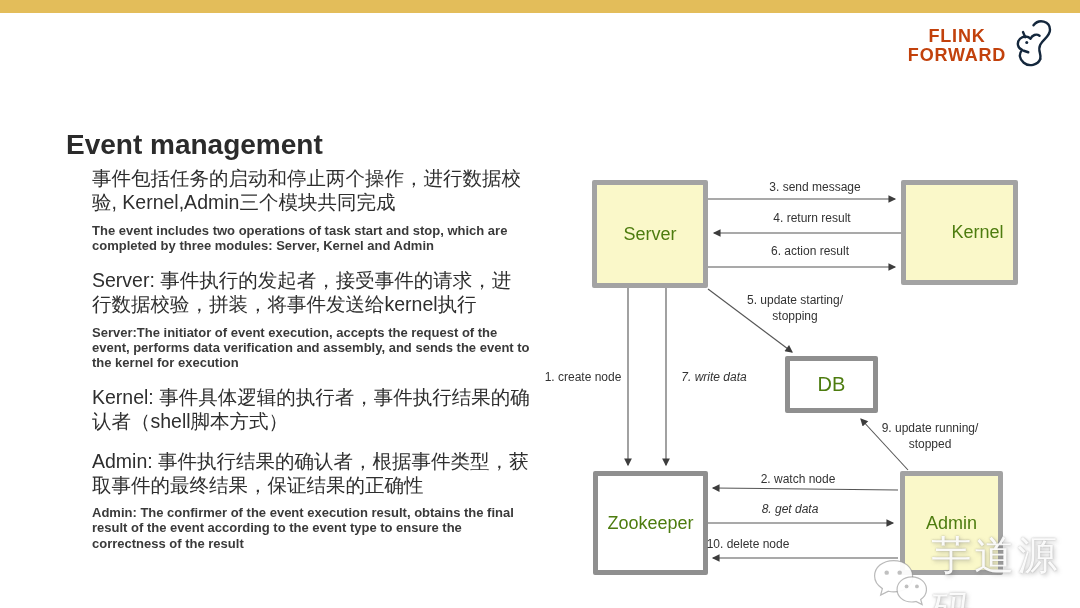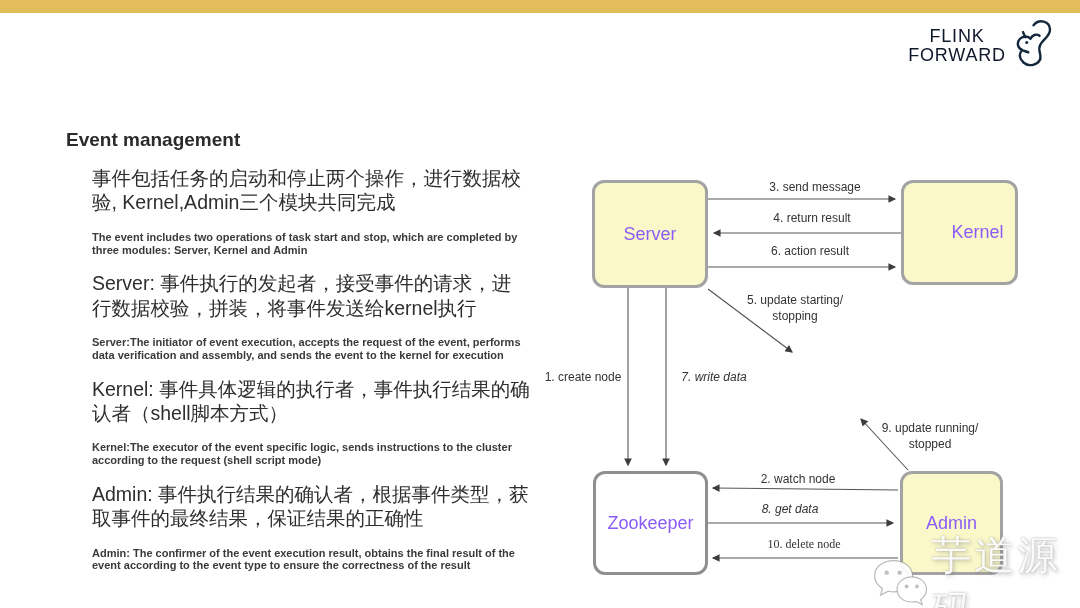--- a/index.html
+++ b/index.html
@@ -9,63 +9,63 @@
     background:#ffffff; overflow:hidden; position:relative;
   }
   .slide { position:absolute; inset:0; width:1080px; height:608px; background:#fff; }
 
   
   .topbar { position:absolute; left:0; top:0; width:1080px; height:13px; background:#E3BD5A; }
 
   
   .logo { position:absolute; top:20px; right:24px; width:160px; height:60px; }
   .logo-text { position:absolute; left:0; top:7px; width:122px; text-align:center;
-               color:#0f172a; font-weight:400; letter-spacing:0.8px; line-height:1.06; }
+               color:#c2410c; font-weight:700; letter-spacing:0.8px; line-height:1.06; }
   .logo-line1 { font-size:18px; }
   .logo-line2 { font-size:18px; }
   .squirrel { position:absolute; right:0; top:-4px; width:54px; height:56px; }
 
   
   .title-zh { position:absolute; left:63px; top:76px; font-size:40px; font-weight:700;
               color:#3f3f3f; letter-spacing:3px; }
-  .title-en { position:absolute; left:66px; top:129px; font-size:19px; font-weight:700;
+  .title-en { position:absolute; left:66px; top:129px; font-size:28px; font-weight:700;
               color:#2b2b2b; }
 
   
   .textcol { position:absolute; left:92px; top:166px; width:438px; }
   .para { margin-bottom:15px; }
   .para-zh { font-size:19.5px; line-height:1.25; color:#2e2e2e; }
-  .para-en { font-size:11px; font-weight:700; line-height:1.16; color:#3a3a3a; margin-top:16px; }
+  .para-en { font-size:13px; font-weight:700; line-height:1.16; color:#3a3a3a; margin-top:8px; }
 
   
   .diagram { position:absolute; inset:0; }
   .arrows { position:absolute; left:0; top:0; width:1080px; height:608px; }
-  .node { position:absolute; border:3px solid #a3a3a3; border-radius:12px;
+  .node { position:absolute; border:5px solid #a3a3a3; border-radius:2px;
           display:flex; align-items:center; justify-content:center;
-          font-size:18px; color:#8b5cf6; }
+          font-size:18px; color:#4d7c0f; }
   .node-yellow { background:#FAF8C9; }
   .node-white  { background:#ffffff; border-color:#8f8f8f; }
   .node-server    { left:592px; top:180px; width:116px; height:108px; }
   .node-kernel    { left:901px; top:180px; width:117px; height:105px;padding-left:36px; }
   .node-db        { left:785px; top:356px; width:93px;  height:57px; font-size:20px; }
   .node-zookeeper { left:593px; top:471px; width:115px; height:104px; }
   .node-admin     { left:900px; top:471px; width:103px; height:104px; }
 
   .elabel { position:absolute; transform:translate(-50%,-50%); font-size:12px; color:#333;
             white-space:pre-line; text-align:center; line-height:1.35; }
   .el-1  { left:583px; top:377px; }
   .el-2  { left:798px; top:479px; }
   .el-3  { left:815px; top:187px; }
   .el-4  { left:812px; top:218px; }
   .el-5  { left:795px; top:308px; }
   .el-6  { left:810px; top:251px; }
   .el-7  { left:714px; top:377px;font-style:italic; }
   .el-8  { left:790px; top:509px;font-style:italic; }
   .el-9  { left:930px; top:436px; }
-  .el-10 { left:804px; top:544px;font-family:Liberation Serif, serif; }
+  .el-10 { left:748px; top:544px; }
 
   
   .watermark { position:absolute; left:872px; top:528px; display:flex; align-items:center;
                z-index:6; pointer-events:none; }
   .wm-icon { width:64px; height:58px; margin-right:4px; }
   .wm-text { font-size:40px; letter-spacing:3px; color:rgba(255,255,255,0.93);
              text-shadow:0 0 2px rgba(110,110,110,0.55), 2px 2px 4px rgba(110,110,110,0.35); }
 </style>
 </head>
 <body>
@@ -96,21 +96,20 @@
     <div class="para">
       <div class="para-zh">事件包括任务的启动和停止两个操作，进行数据校验, Kernel,Admin三个模块共同完成</div>
       <div class="para-en">The event includes two operations of task start and stop, which are completed by three modules: Server, Kernel and Admin</div>
     </div>
     <div class="para">
       <div class="para-zh">Server: 事件执行的发起者，接受事件的请求，进行数据校验，拼装，将事件发送给kernel执行</div>
       <div class="para-en">Server:The initiator of event execution, accepts the request of the event, performs data verification and assembly, and sends the event to the kernel for execution</div>
     </div>
     <div class="para">
       <div class="para-zh">Kernel: 事件具体逻辑的执行者，事件执行结果的确认者（shell脚本方式）</div>
-      <div class="para-en">Kernel:The executor of the event specific logic, sends instructions to the cluster according to the request (shell script mode)</div>
     </div>
     <div class="para">
       <div class="para-zh">Admin: 事件执行结果的确认者，根据事件类型，获取事件的最终结果，保证结果的正确性</div>
       <div class="para-en">Admin: The confirmer of the event execution result, obtains the final result of the event according to the event type to ensure the correctness of the result</div>
     </div>
   </div>
 
   <div class="diagram">
     <svg class="arrows" viewBox="0 0 1080 608">
       <defs>
@@ -127,20 +126,21 @@
         <line x1="708" y1="267" x2="895" y2="267" marker-end="url(#arr)"></line>
         <line x1="666" y1="288" x2="666" y2="465" marker-end="url(#arr)"></line>
         <line x1="708" y1="523" x2="893" y2="523" marker-end="url(#arr)"></line>
         <line x1="908" y1="470" x2="861" y2="419" marker-end="url(#arr)"></line>
         <line x1="898" y1="558" x2="713" y2="558" marker-end="url(#arr)"></line>
       </g>
     </svg>
 
     <div class="node node-yellow node-server">Server</div>
     <div class="node node-yellow node-kernel">Kernel</div>
+    <div class="node node-white node-db">DB</div>
     <div class="node node-white node-zookeeper">Zookeeper</div>
     <div class="node node-yellow node-admin">Admin</div>
 
     <div class="elabel el-1">1. create node</div>
     <div class="elabel el-2">2. watch node</div>
     <div class="elabel el-3">3. send message</div>
     <div class="elabel el-4">4. return result</div>
     <div class="elabel el-5">5. update starting/
 stopping</div>
     <div class="elabel el-6">6. action result</div>

